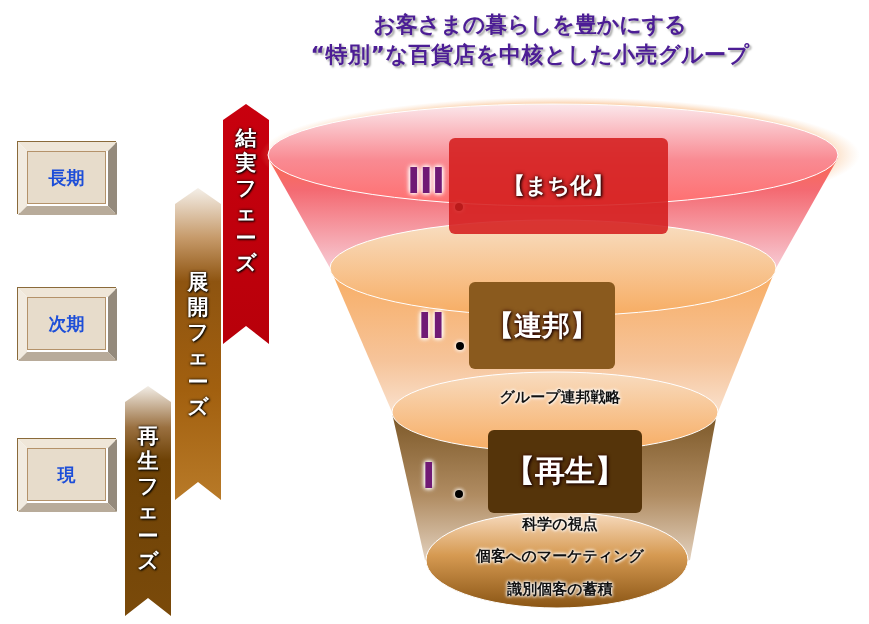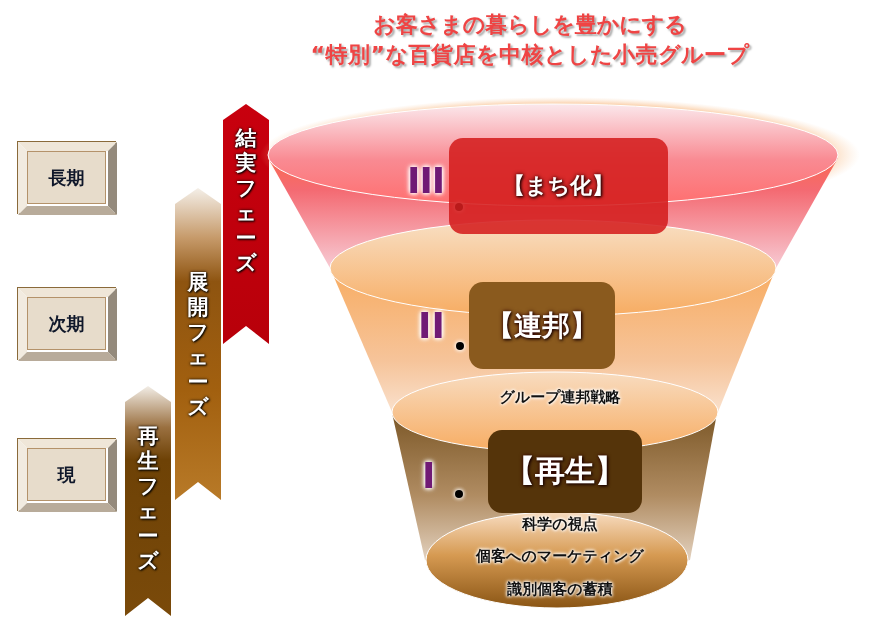--- a/index.html
+++ b/index.html
@@ -1,43 +1,43 @@
 <!DOCTYPE html>
 <html><head>
   <meta charset="utf-8">
   <style>
     html, body { margin:0; padding:0; background:#ffffff; }
     body { width:869px; height:624px; position:relative; overflow:hidden;
       font-family:"DejaVu Sans","Liberation Sans",sans-serif; }
     .title { position:absolute; left:230px; top:10px; width:600px; text-align:center;
-      font-weight:bold; font-size:22px; line-height:30px; color:#ef4444;
+      font-weight:bold; font-size:22px; line-height:30px; color:#4c1d95;
       text-shadow:2px 2px 2px rgba(0,0,0,0.35); }
     .title .line2 { letter-spacing:0.5px; }
 
     .term-box { position:absolute; left:17px; width:99px; height:73px; box-sizing:border-box;
       border:1px solid #8a6a3a; }
     .term-box .face { position:absolute; left:9px; top:9px; right:9px; bottom:9px;
       background:#e7dccb; border:1px solid #b4926a; display:flex; align-items:center; justify-content:center;
-      font-weight:bold; font-size:18px; color:#0f172a; }
+      font-weight:bold; font-size:18px; color:#1d4ed8; }
     .term-box svg { position:absolute; left:0; top:0; }
 
     .ribbon { position:absolute; }
     .ribbon svg { position:absolute; left:0; top:0; }
     .ribbon .vtext { position:absolute; left:0; width:100%; text-align:center;
       color:#fff; font-weight:bold; font-size:21px; line-height:25px;
       text-shadow:0 0 3px #000, 1px 1px 2px #000; }
     .ribbon .vtext span { display:block; }
 
     .funnel { position:absolute; left:0; top:0; width:869px; height:624px; }
 
     .stage-num { position:absolute; font-weight:bold; color:#701a75; font-size:36px;
       text-shadow:0 0 4px #fff, 0 0 4px #fff, 0 0 6px #fff; font-family:"DejaVu Sans",sans-serif; }
     .stage-dot { position:absolute; width:8px; height:8px; border-radius:50%; background:#000;
       box-shadow:0 0 4px #fff, 0 0 4px #fff; }
-    .stage-box { position:absolute; border-radius:14px; display:flex; align-items:center; justify-content:center;
+    .stage-box { position:absolute; border-radius:6px; display:flex; align-items:center; justify-content:center;
       color:#fff; font-weight:bold; text-shadow:0 0 4px #3a0000, 1px 1px 3px #000; }
     .sub-text { position:absolute; font-weight:bold; color:#111; font-size:15px; text-align:center;
       text-shadow:0 0 3px #fff, 0 0 3px #fff, 0 0 4px #fff; white-space:nowrap; }
   </style>
 </head>
 <body>
 
 <div class="title">
   <div>お客さまの暮らしを豊かにする</div>
   <div class="line2">“特別”な百貨店を中核とした小売グループ</div>

